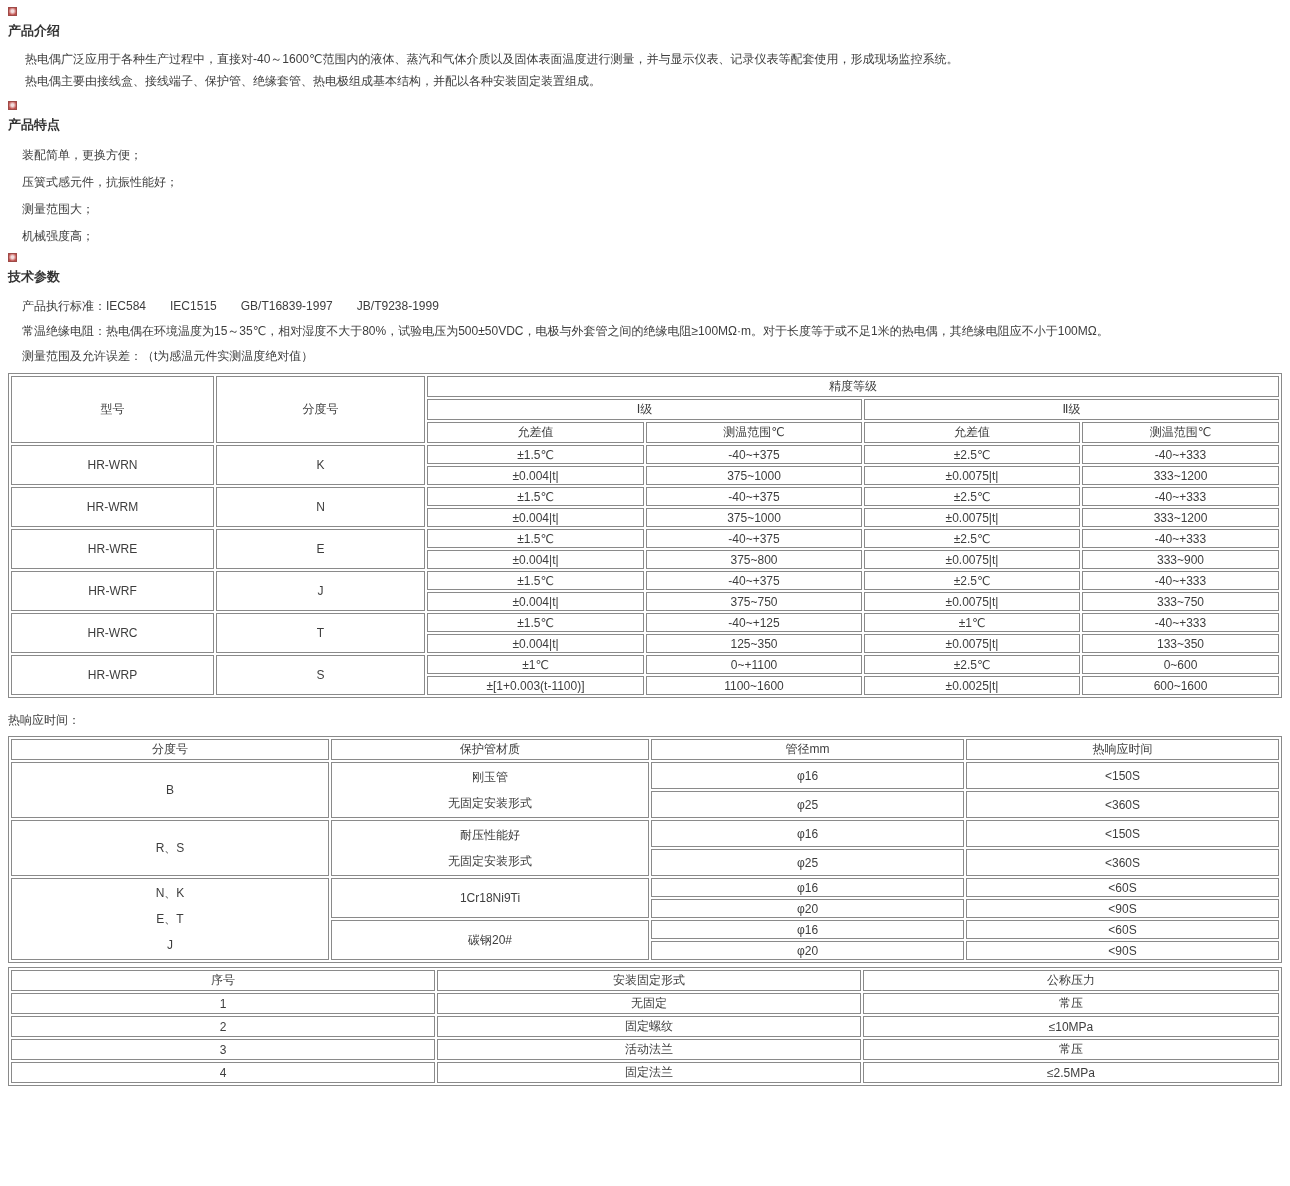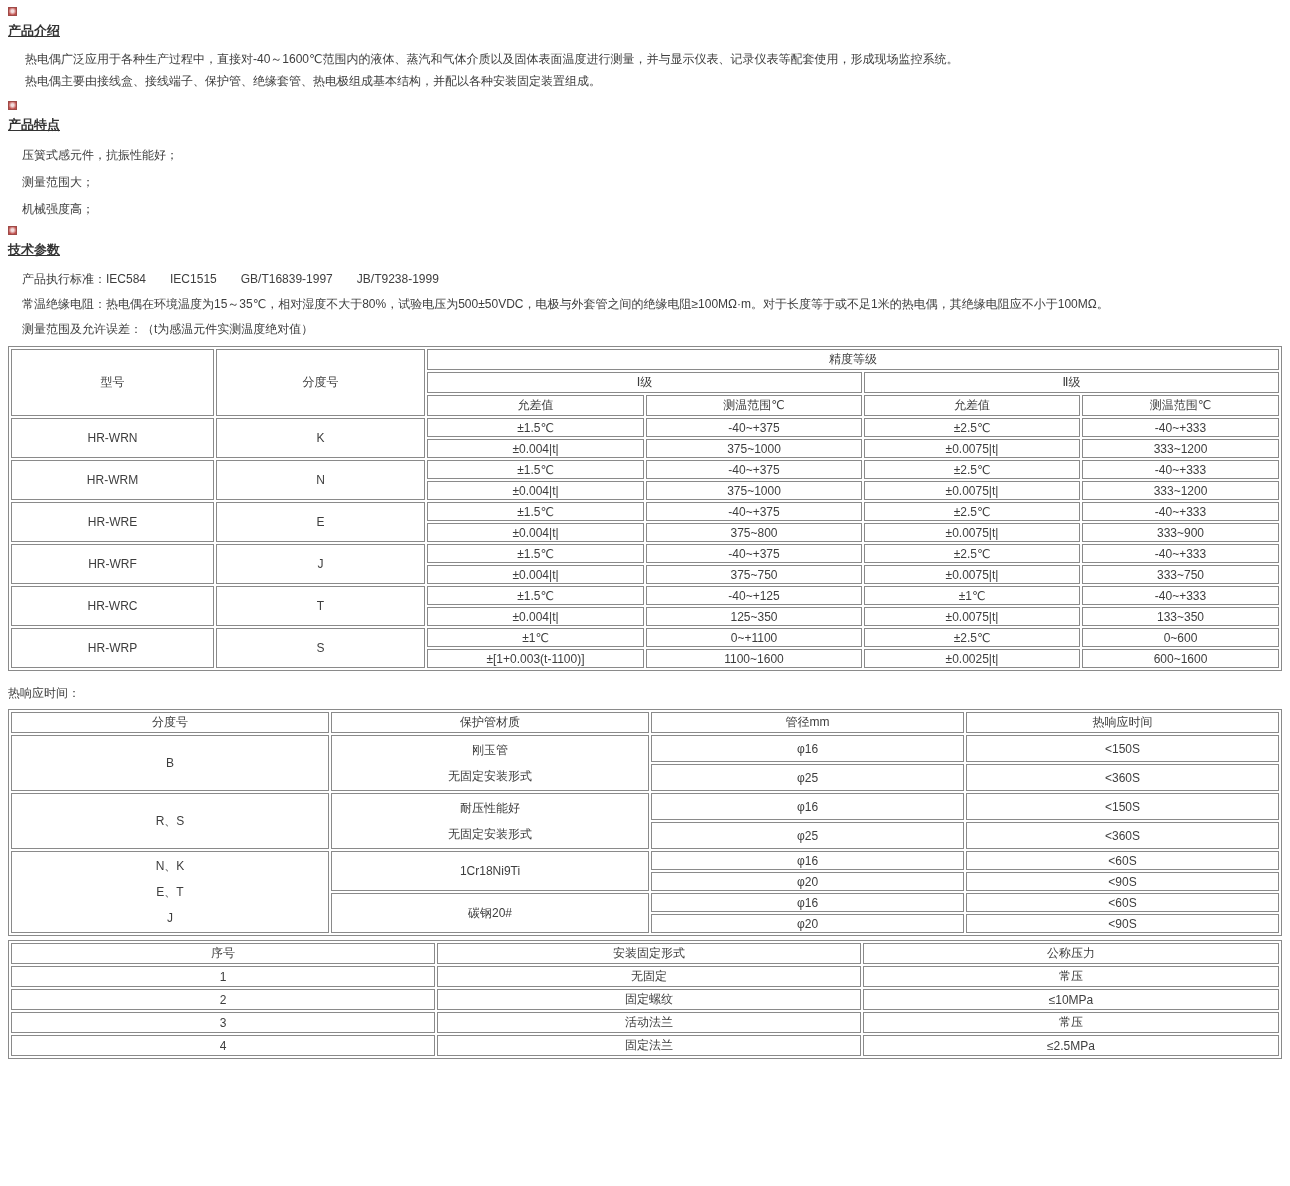--- a/index.html
+++ b/index.html
@@ -12,21 +12,21 @@
   .page { padding:4px 8px 6px 8px; }
 
   .icon-line { height:14px; line-height:14px; }
   .broken-icon {
     display:inline-block; width:9px; height:9px; box-sizing:border-box;
     border:1px solid #9e4a47;
     background:radial-gradient(circle at 50% 45%, #f2dcdc 0 25%, #c0504d 75%);
     vertical-align:middle;
   }
 
-  .section-heading { font-weight:bold; font-size:13px; color:#333; margin:4px 0 8px 0;text-decoration:underline; }
+  .section-heading { font-weight:bold; font-size:13px; color:#333; margin:4px 0 8px 0; }
 
   .para { margin:0; line-height:22px; text-indent:17px; }
   .para-block { margin:2px 0 6px 0; }
 
   .feature { line-height:27px; padding-left:14px; }
   .tech-line { line-height:25px; padding-left:14px; }
 
   .tbl-label { line-height:24px; margin-top:10px; }
 
   table.t {
@@ -66,20 +66,21 @@
     <p class="para">热电偶广泛应用于各种生产过程中，直接对-40～1600℃范围内的液体、蒸汽和气体介质以及固体表面温度进行测量，并与显示仪表、记录仪表等配套使用，形成现场监控系统。</p>
     <p class="para">热电偶主要由接线盒、接线端子、保护管、绝缘套管、热电极组成基本结构，并配以各种安装固定装置组成。</p>
   </div>
 
   <div class="icon-line">
     <span class="broken-icon"></span>
   </div>
 
   <div class="section-heading">产品特点</div>
   <div>
+    <div class="feature">装配简单，更换方便；</div>
     <div class="feature">压簧式感元件，抗振性能好；</div>
     <div class="feature">测量范围大；</div>
     <div class="feature">机械强度高；</div>
   </div>
 
   <div class="icon-line">
     <span class="broken-icon"></span>
   </div>
 
   <div class="section-heading">技术参数</div>

